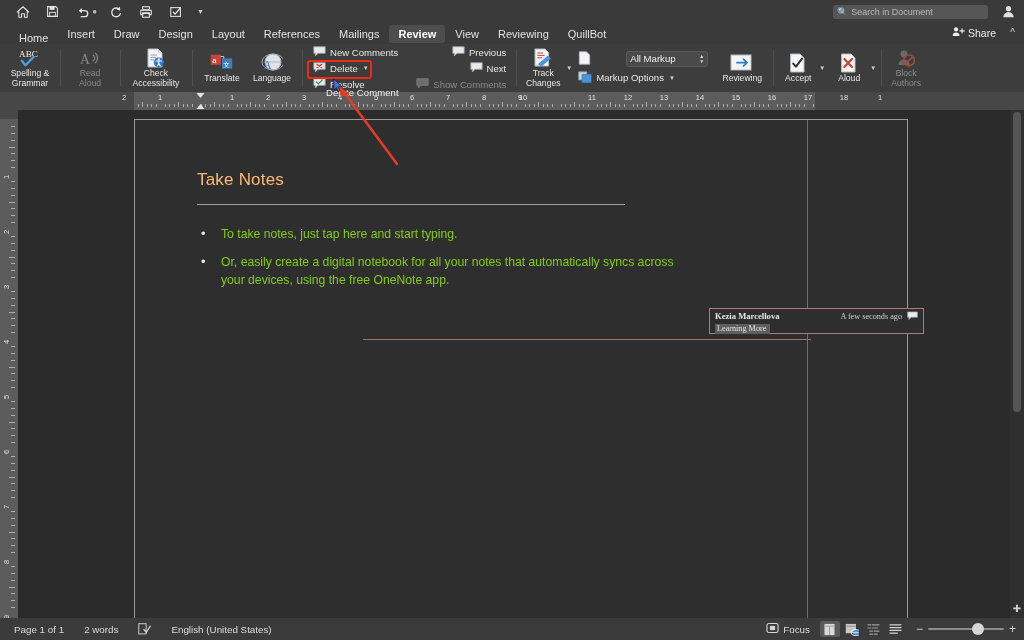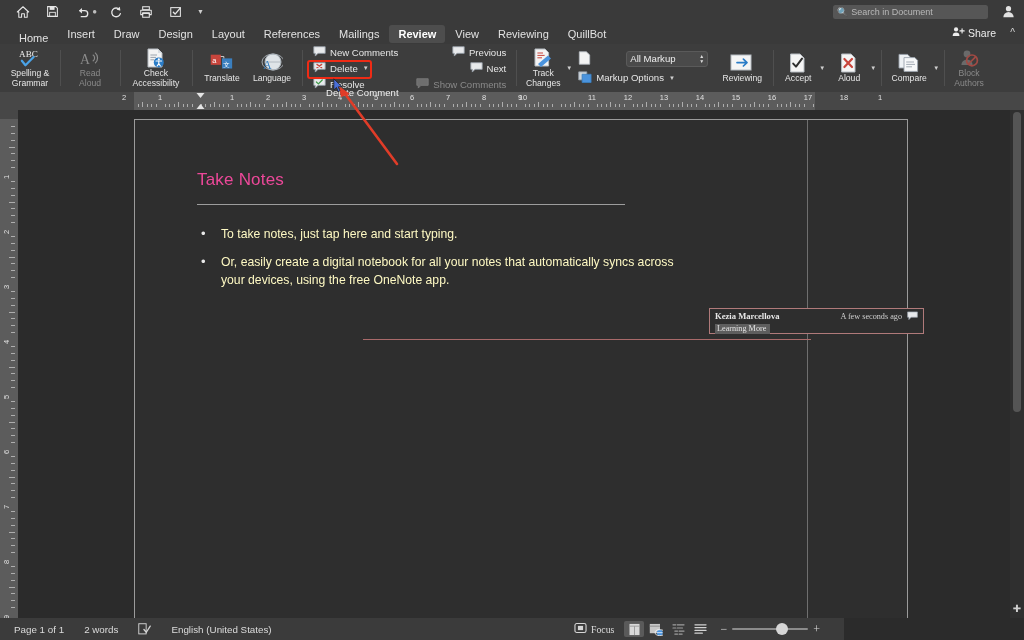--- a/index.html
+++ b/index.html
@@ -135,27 +135,27 @@
   }
   .page {
     position: absolute; left: 116px; top: 9px; width: 774px; height: 600px;
     background: #2e2e2e; border: 1px solid #9b9b9b;
   }
   .markup-divider {
     position: absolute; left: 672px; top: 0; bottom: 0; width: 1px; background: #6f6f6f;
   }
   .docbody { position: absolute; left: 62px; top: 50px; width: 500px; }
   .doc-h1 {
-    font-size: 17px; color: #ec4899; font-weight: normal; letter-spacing: .2px;
+    font-size: 17px; color: #fdba74; font-weight: normal; letter-spacing: .2px;
     margin-bottom: 14px;
   }
   .doc-rule { height: 1px; background: #9d9d9d; width: 428px; margin-bottom: 20px; }
   .bullets { list-style: none; }
   .bullets li {
-    position: relative; padding-left: 24px; font-size: 12.2px; color: #fef9c3;
+    position: relative; padding-left: 24px; font-size: 12.2px; color: #84cc16;
     line-height: 1.52; margin-bottom: 9px;
   }
   .bullets li::before {
     content: "\2022"; position: absolute; left: 4px; top: -1px; font-size: 13px; color: #e9e9e9;
   }
   .doc-p { font-size: 12.2px; color: #e9e9e9; margin-top: 22px; line-height: 1.5; }
   .hl-span {
     background: #c08c8c; color: #efe6e6; padding: 1px 1px 2px 1px;
   }
   .doc-link { color: #e9e9e9; text-decoration: underline; font-weight: bold; }
@@ -192,27 +192,27 @@
     position: absolute; left: 3px; top: 2px; width: 8px; height: 300px;
     background: #555; border-radius: 4px;
   }
   .nav-dot {
     position: absolute; right: 1px; bottom: 4px; width: 12px; height: 12px;
     display: flex; align-items: center; justify-content: center; color: #cfcfcf; font-size: 10px;
   }
 
   
   .statusbar {
-    position: absolute; bottom: 0; left: 0; width: 844px; height: 22px;
+    position: absolute; bottom: 0; left: 0; width: 1024px; height: 22px;
     background: #3b3b3b; display: flex; align-items: center; gap: 0;
     font-size: 9.8px; color: #dcdcdc;
   }
   .sb-item { padding: 0 10px; white-space: nowrap; cursor: pointer; display: flex;
     align-items: center; gap: 4px; }
-  .sb-right { margin-left: auto; display: flex; align-items: center; gap: 2px; padding-right: 24px; font-family: Liberation Serif, serif; }
+  .sb-right { margin-left: auto; display: flex; align-items: center; gap: 2px; padding-right: 8px; }
   .view-btn {
     width: 20px; height: 16px; display: flex; align-items: center; justify-content: center;
     border-radius: 2px; cursor: pointer;
   }
   .view-btn.active { background: #5a5a5a; }
   .zoom-wrap { display: flex; align-items: center; gap: 5px; margin-left: 8px; }
   .zoom-track { width: 76px; height: 2px; background: #8c8c8c; position: relative; border-radius: 1px; }
   .zoom-knob {
     position: absolute; top: -5px; left: 44px; width: 12px; height: 12px;
     background: #d6d6d6; border-radius: 50%; cursor: pointer;
@@ -501,33 +501,20 @@
           <svg width="20" height="20" viewBox="0 0 20 20">
               <path d="M2.6 1 H12 L16 5 V19 H2.6 Z" fill="#f5f5f5" stroke="#b6bcc2" stroke-width="1"></path>
               <path d="M5.4 6 L13 14 M13 6 L5.4 14" stroke="#c8453c" stroke-width="2.2" stroke-linecap="round"></path>
             </svg>
         </span>
         <span class="lbl">Aloud</span>
       </div>
       <span class="caret-sm">▼</span>
     </div>
 
-    <div class="rgroup">
-      <div class="rbig" style="width:46px;">
-        <span class="ico">
-          <svg width="22" height="20" viewBox="0 0 22 20">
-              <path d="M1 1.4 H9.6 L12.4 4.2 V15 H1 Z" fill="#eef1f4" stroke="#9aa3ad" stroke-width="0.9"></path>
-              <path d="M6 4.6 H16.8 L19.6 7.4 V18.4 H6 Z" fill="#f7f8f9" stroke="#9aa3ad" stroke-width="0.9"></path>
-              <path d="M8.2 9 H16 M8.2 11.4 H17 M8.2 13.8 H14" stroke="#9aa3ad" stroke-width="0.9"></path>
-            </svg>
-        </span>
-        <span class="lbl">Compare</span>
-      </div>
-      <span class="caret-sm">▼</span>
-    </div>
 
     <div class="rgroup">
       <div class="rbig dim" style="width:40px;">
         <span class="ico">
           <svg width="22" height="20" viewBox="0 0 22 20">
               <circle cx="9" cy="6" r="3.4" fill="#6a6a6a"></circle>
               <path d="M3.4 17 a5.6 5.6 0 0 1 11.2 0 Z" fill="#6a6a6a"></path>
               <circle cx="14" cy="12.4" r="5.4" fill="none" stroke="#a14a44" stroke-width="1.7"></circle>
               <path d="M10.4 16 L17.6 8.8" stroke="#a14a44" stroke-width="1.7"></path>
             </svg>

